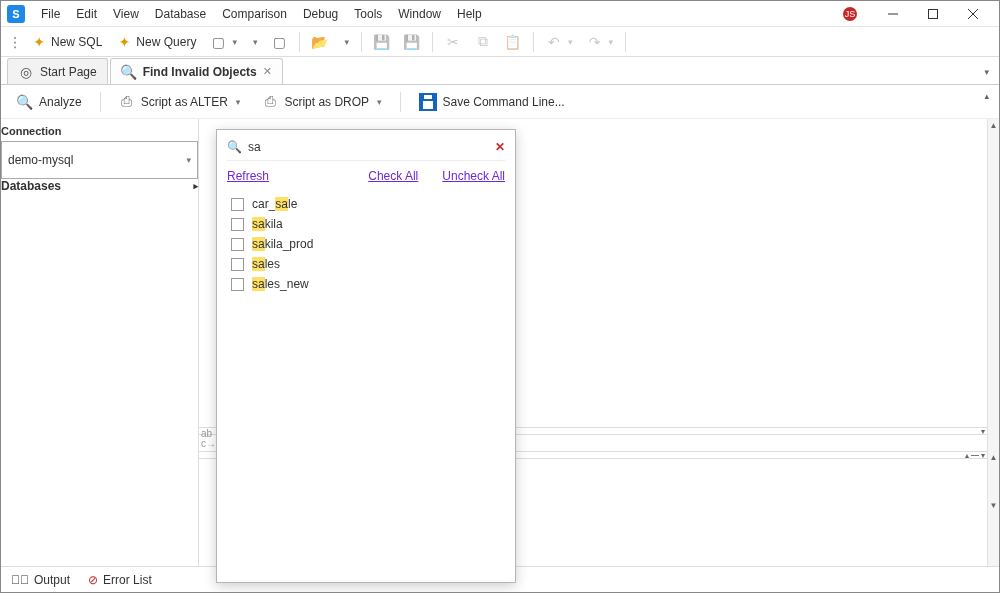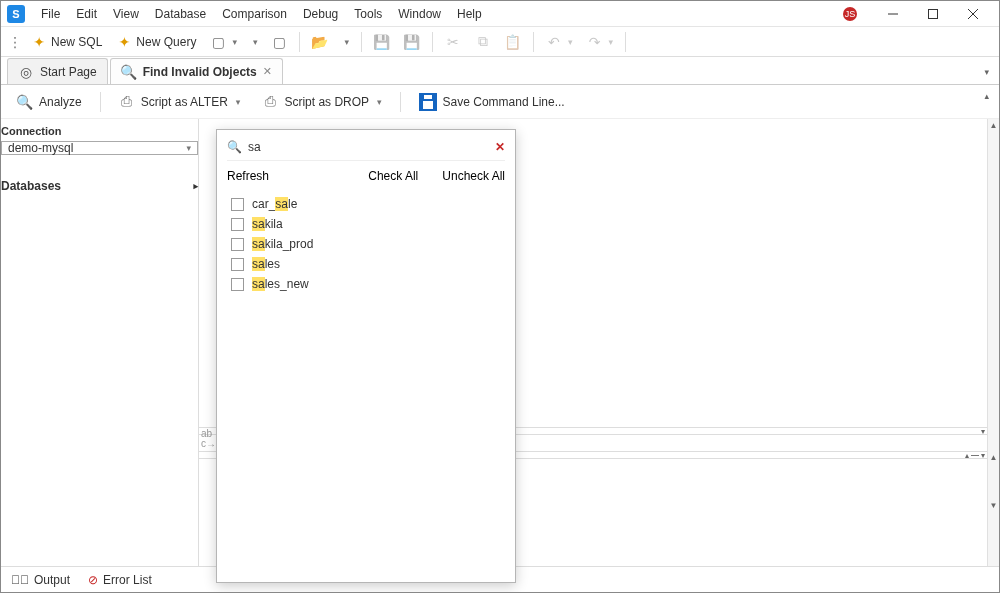--- a/index.html
+++ b/index.html
@@ -22,21 +22,21 @@
 .act-btn{height:28px;display:flex;align-items:center;padding:0 8px;gap:6px;color:#999}
 .act-btn.enabled{color:#333;cursor:pointer}
 .save-icon{width:18px;height:18px;background:#1565c0;position:relative}
 .save-icon::after{content:"";position:absolute;bottom:2px;left:4px;width:10px;height:8px;background:#fff}
 .save-icon::before{content:"";position:absolute;top:2px;left:5px;width:8px;height:4px;background:#fff}
 .chev{font-size:9px;color:#777;margin-left:2px}
 .overflow-chev{position:absolute;right:6px;top:6px;font-size:9px;color:#666;cursor:pointer;padding:4px}
 .body{display:flex;height:calc(100% - 26px - 30px - 28px - 34px - 26px)}
 .sidebar{width:198px;border-right:1px solid #ddd;padding:6px 0}
 .sb-label{font-weight:600;font-size:11px;margin-bottom:4px}
-.combo{height:14px;border:1px solid #aaa;display:flex;align-items:center;padding:0 6px;justify-content:space-between;background:#fff;margin-bottom:24px}
+.combo{height:38px;border:1px solid #aaa;display:flex;align-items:center;padding:0 6px;justify-content:space-between;background:#fff;margin-bottom:0}
 .sb-section{display:flex;justify-content:space-between;align-items:center;font-weight:700;font-size:11px;cursor:pointer}
 .main{flex:1;position:relative}
 .grid-head{position:absolute;left:0;right:12px;top:0;height:22px;border-bottom:1px solid #ddd;display:flex}
 .grid-gutter{width:380px;border-right:1px solid #ddd}
 .grid-col{flex:1;display:flex;align-items:center;gap:6px;padding-left:8px}
 .warn-icon{width:0;height:0;border-left:6px solid transparent;border-right:6px solid transparent;border-bottom:10px solid #f0b400;position:relative}
 .warn-icon::after{content:"!";position:absolute;left:-2px;top:0;font-size:8px;color:#333}
 .right-scroll{position:absolute;right:0;top:0;width:12px;height:100%;background:#f5f5f5;border-left:1px solid #e0e0e0}
 .scroll-arrow{height:12px;display:flex;align-items:center;justify-content:center;font-size:8px;color:#666}
 .split-line{position:absolute;left:0;right:12px;height:8px;border-top:1px solid #ddd;border-bottom:1px solid #ddd;display:flex;justify-content:flex-end;align-items:center}
@@ -44,21 +44,21 @@
 .split-2{top:332px}
 .tiny-chev{font-size:8px;color:#666;margin-right:2px}
 .gutter-marks{position:absolute;left:2px;top:310px;font-size:10px;color:#999;line-height:10px}
 .statusbar{height:26px;border-top:1px solid #ddd;display:flex;align-items:center;padding:0 10px;gap:18px}
 .status-item{display:flex;align-items:center;gap:5px;cursor:pointer}
 .popup{position:absolute;left:215px;top:128px;width:300px;height:454px;background:#fff;border:1px solid #b5b5b5;box-shadow:0 3px 12px rgba(0,0,0,0.2);padding:10px;z-index:50}
 .popup-search{display:flex;align-items:center;gap:6px;border-bottom:1px solid #eee;padding-bottom:6px;margin-bottom:8px}
 .popup-search input{flex:1;border:none;outline:none;font-size:12px}
 .popup-clear{color:#c62828;font-weight:bold;cursor:pointer;font-size:12px}
 .popup-links{display:flex;justify-content:space-between;margin-bottom:8px}
-.link{color:#000000;cursor:pointer;font-size:12px}
+.link{color:#6d28d9;text-decoration:underline;cursor:pointer;font-size:12px}
 .popup-list{padding-left:4px}
 .popup-item{display:flex;align-items:flex-end;gap:8px;height:20px}
 .chk{width:13px;height:13px;border:1px solid #999;background:#fff}
 .hl{background:#ffe066}
 .disabled-ico{opacity:.4}
 svg{display:block}
 </style>
 </head>
 <body>
 

